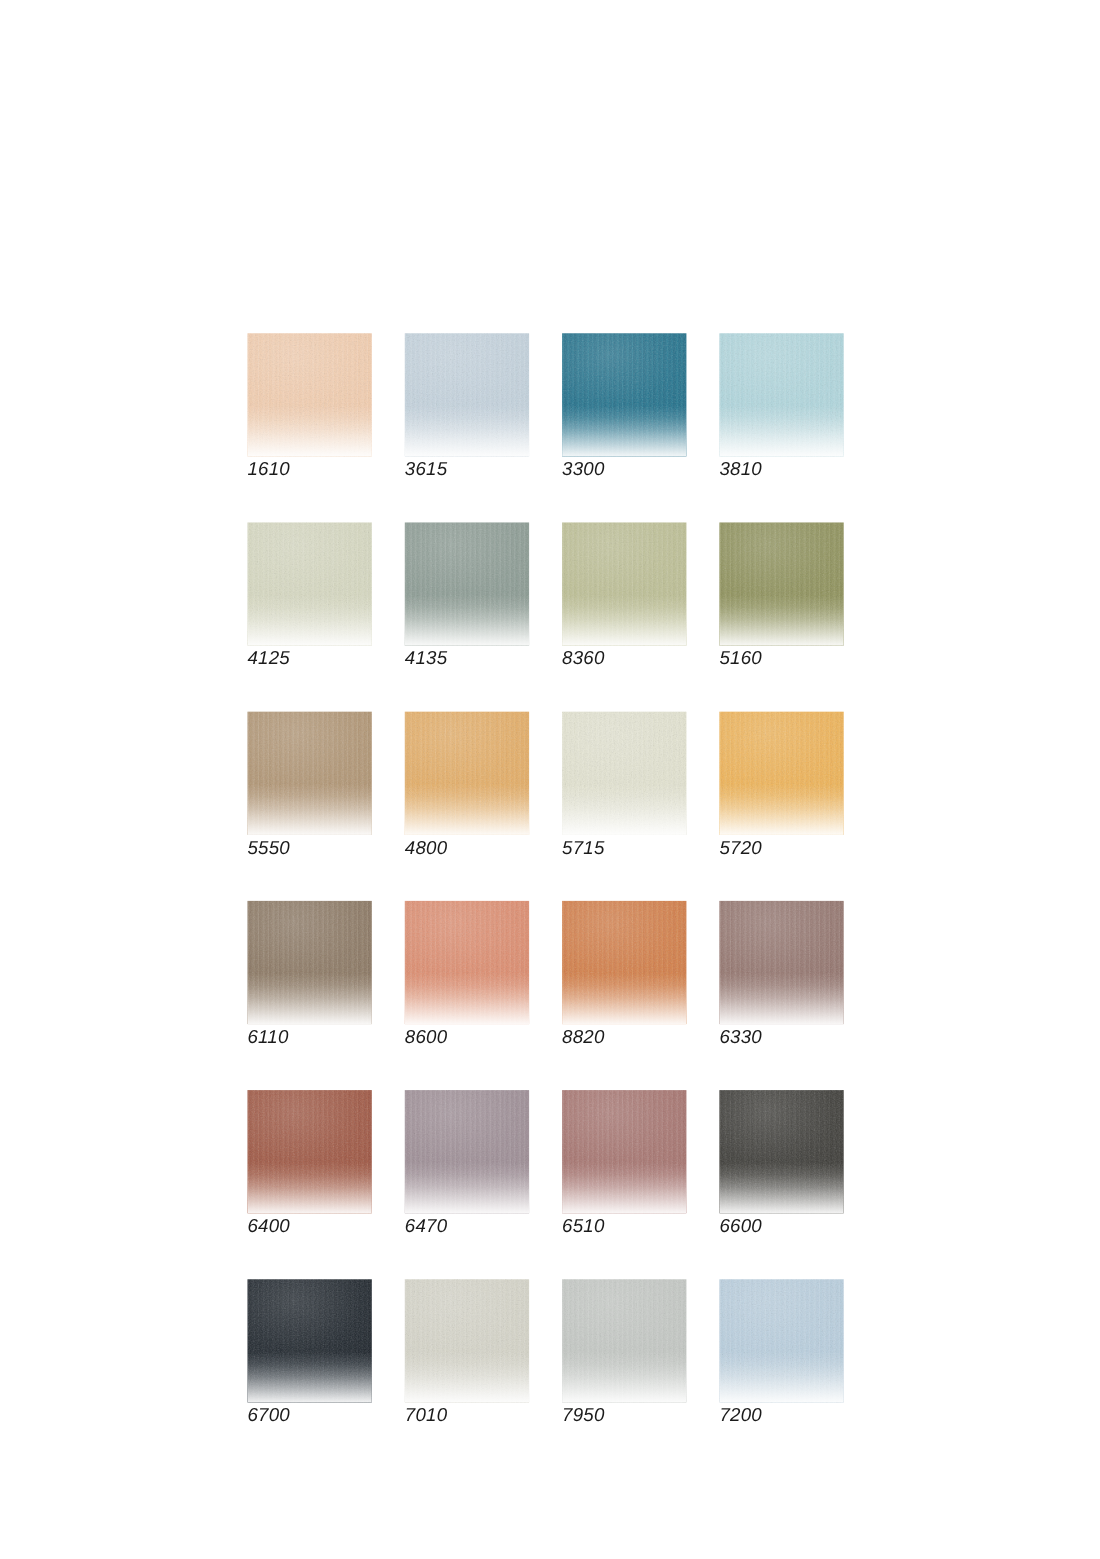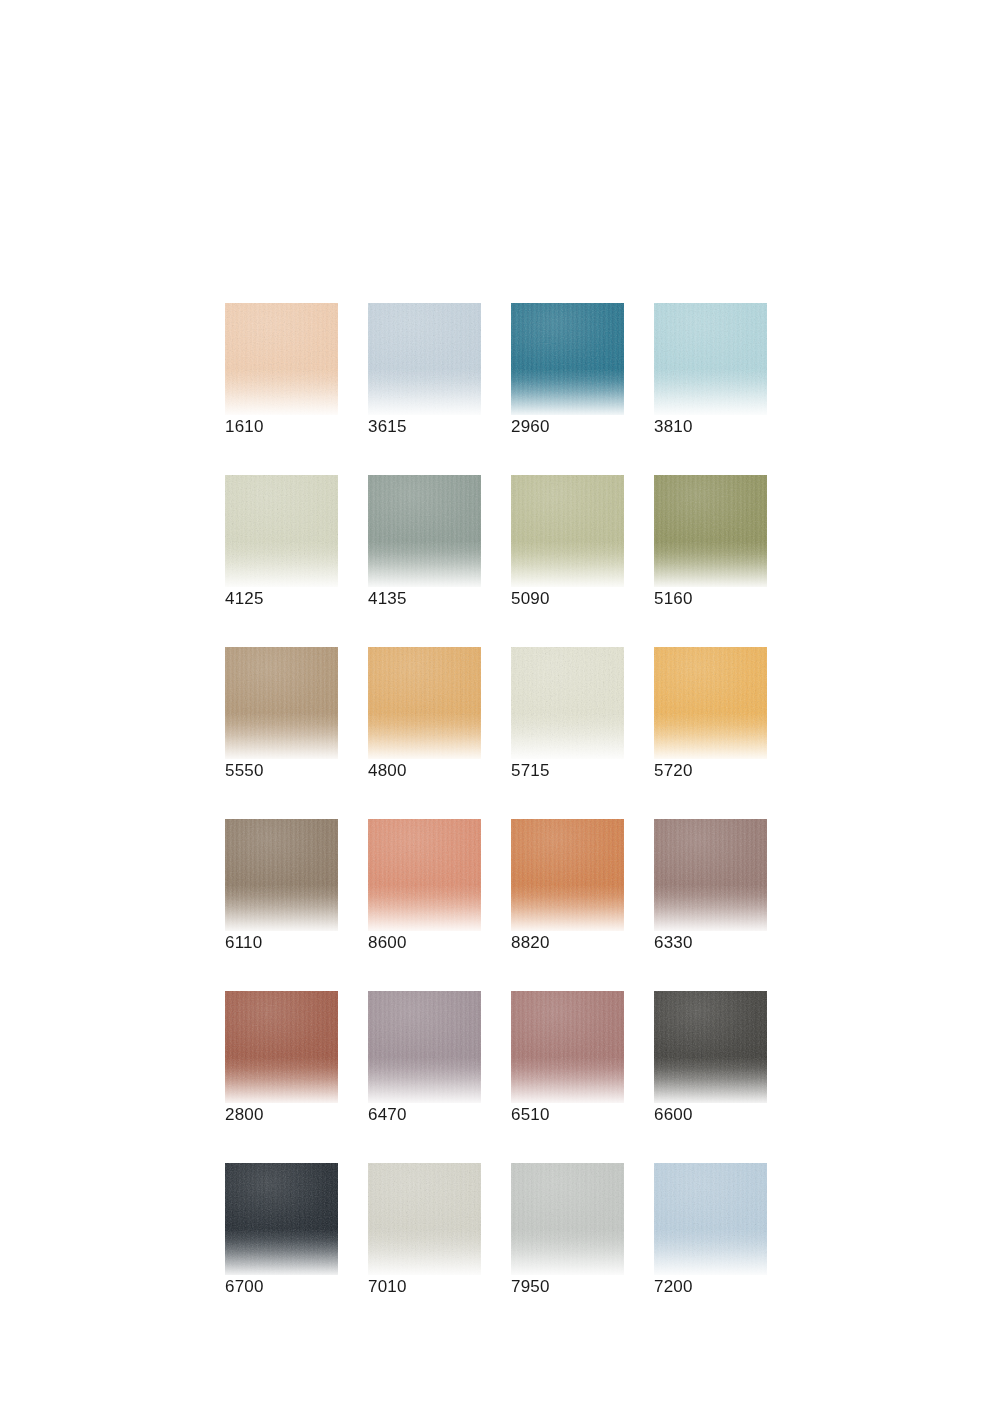--- a/index.html
+++ b/index.html
@@ -15,20 +15,21 @@
     -webkit-font-smoothing: antialiased;
   }
 
   #chart-sheet {
     position: absolute;
     left: 0;
     top: 0;
     width: 1000px;
     height: 1417px;
     background: #ffffff;
+    font-style: italic;
   }
 
   #swatch-grid {
     position: absolute;
     left: 225px;
     top: 303px;
     width: 544px;
     display: grid;
     grid-template-columns: repeat(4, 113px);
     grid-column-gap: 30px;
@@ -172,21 +173,21 @@
                 <feComponentTransfer in="m">
                   <feFuncA type="linear" slope="0.55"></feFuncA>
                 </feComponentTransfer>
               </filter>
               <rect width="100%" height="100%" filter="url(#gr2)"></rect>
             </svg>
           </div>
           <div class="streaks"></div>
           <div class="fade-bottom"></div>
         </div>
-        <div class="swatch-label">2960</div>
+        <div class="swatch-label">3300</div>
       </div>
       <div class="swatch-cell">
         <div class="swatch-chip" style="background: linear-gradient(rgb(175, 214, 221) 0%, rgb(175, 214, 221) 58%, rgb(207, 229, 233) 100%);">
           <div class="sheen"></div>
           <div class="grain">
             <svg xmlns="http://www.w3.org/2000/svg" preserveAspectRatio="none">
               <filter id="gr3">
                 <feTurbulence type="fractalNoise" baseFrequency="0.85" numOctaves="4" seed="24" result="n"></feTurbulence>
                 <feColorMatrix type="saturate" values="0" in="n" result="m"></feColorMatrix>
                 <feComponentTransfer in="m">
@@ -252,21 +253,21 @@
                 <feComponentTransfer in="m">
                   <feFuncA type="linear" slope="0.55"></feFuncA>
                 </feComponentTransfer>
               </filter>
               <rect width="100%" height="100%" filter="url(#gr6)"></rect>
             </svg>
           </div>
           <div class="streaks"></div>
           <div class="fade-bottom"></div>
         </div>
-        <div class="swatch-label">5090</div>
+        <div class="swatch-label">8360</div>
       </div>
       <div class="swatch-cell">
         <div class="swatch-chip" style="background: linear-gradient(rgb(141, 144, 89) 0%, rgb(141, 144, 89) 58%, rgb(156, 160, 108) 100%);">
           <div class="sheen"></div>
           <div class="grain">
             <svg xmlns="http://www.w3.org/2000/svg" preserveAspectRatio="none">
               <filter id="gr7">
                 <feTurbulence type="fractalNoise" baseFrequency="0.85" numOctaves="4" seed="52" result="n"></feTurbulence>
                 <feColorMatrix type="saturate" values="0" in="n" result="m"></feColorMatrix>
                 <feComponentTransfer in="m">
@@ -452,21 +453,21 @@
                 <feComponentTransfer in="m">
                   <feFuncA type="linear" slope="0.55"></feFuncA>
                 </feComponentTransfer>
               </filter>
               <rect width="100%" height="100%" filter="url(#gr16)"></rect>
             </svg>
           </div>
           <div class="streaks"></div>
           <div class="fade-bottom"></div>
         </div>
-        <div class="swatch-label">2800</div>
+        <div class="swatch-label">6400</div>
       </div>
       <div class="swatch-cell">
         <div class="swatch-chip" style="background: linear-gradient(rgb(156, 140, 148) 0%, rgb(156, 140, 148) 58%, rgb(176, 162, 168) 100%);">
           <div class="sheen"></div>
           <div class="grain">
             <svg xmlns="http://www.w3.org/2000/svg" preserveAspectRatio="none">
               <filter id="gr17">
                 <feTurbulence type="fractalNoise" baseFrequency="0.85" numOctaves="4" seed="122" result="n"></feTurbulence>
                 <feColorMatrix type="saturate" values="0" in="n" result="m"></feColorMatrix>
                 <feComponentTransfer in="m">

